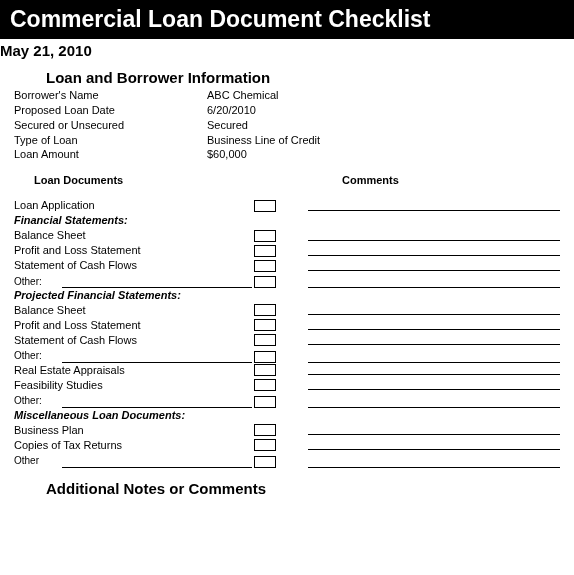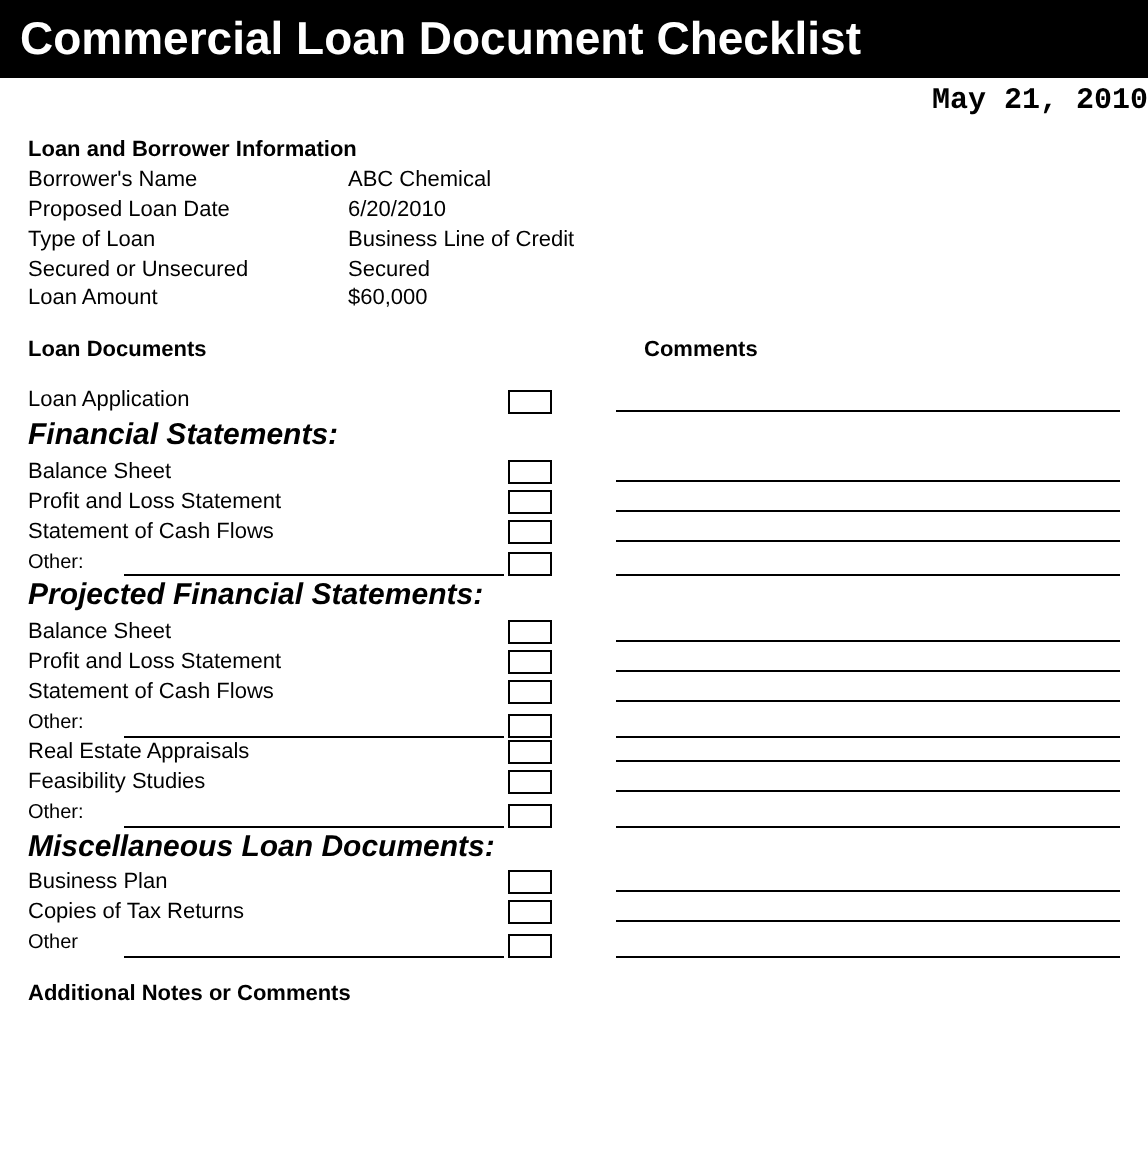--- a/index.html
+++ b/index.html
@@ -13,49 +13,50 @@
     }
     .banner {
       background: #000000;
       color: #fff;
       font-size: 23px;
       font-weight: bold;
       padding: 6px 10px;
       font-family: Arial, sans-serif;
     }
     .date {
-      text-align: right;
+      text-align: left;
       font-size: 15px;
       font-weight: bold;
       padding: 3px 0 10px 0;
-      font-family: Liberation Mono, monospace;
     }
     .content {
       padding: 0 14px 0 14px;
     }
     .section-head {
       font-weight: bold;
-      font-size: 11px;
+      font-size: 15px;
       margin-bottom: 2px;
+      margin-left: 32px;
     }
     .info-row {
       display: flex;
       font-size: 11px;
       line-height: 1.35;
+      gap: 33px;
     }
     .info-label { width: 160px; }
     .info-value { }
     .spacer { height: 12px; }
     .cols-head {
       display: flex;
       font-weight: bold;
       font-size: 11px;
       margin-bottom: 12px;
     }
-    .col-docs { width: 308px; }
+    .col-docs { width: 308px; margin-left: 20px; }
     .col-comments { }
     .doc-row {
       display: flex;
       align-items: center;
       font-size: 11px;
       line-height: 1.35;
       height: 15px;
     }
     .doc-label {
       width: 240px;
@@ -67,21 +68,21 @@
       margin-right: 32px;
     }
     .doc-line {
       flex: 1;
       border-bottom: 1px solid #000;
       height: 10px;
     }
     .sub-head {
       font-weight: bold;
       font-style: italic;
-      font-size: 15px;
+      font-size: 11px;
       line-height: 1.35;
     }
     .other-row {
       display: flex;
       align-items: flex-end;
       font-size: 10px;
       line-height: 1.35;
       height: 15px;
     }
     .other-label { width: 48px; }
@@ -113,26 +114,26 @@
   <div class="section-head">Loan and Borrower Information</div>
   <div class="info-row">
     <span class="info-label">Borrower's Name</span>
     <span class="info-value">ABC Chemical</span>
   </div>
   <div class="info-row">
     <span class="info-label">Proposed Loan Date</span>
     <span class="info-value">6/20/2010</span>
   </div>
   <div class="info-row">
+    <span class="info-label">Secured or Unsecured</span>
+    <span class="info-value">Secured</span>
+  </div>
+  <div class="info-row">
     <span class="info-label">Type of Loan</span>
     <span class="info-value">Business Line of Credit</span>
-  </div>
-  <div class="info-row">
-    <span class="info-label">Secured or Unsecured</span>
-    <span class="info-value">Secured</span>
   </div>
   <div class="info-row">
     <span class="info-label">Loan Amount</span>
     <span class="info-value">$60,000</span>
   </div>
 
   <div class="spacer"></div>
 
   <div class="cols-head">
     <span class="col-docs">Loan Documents</span>

